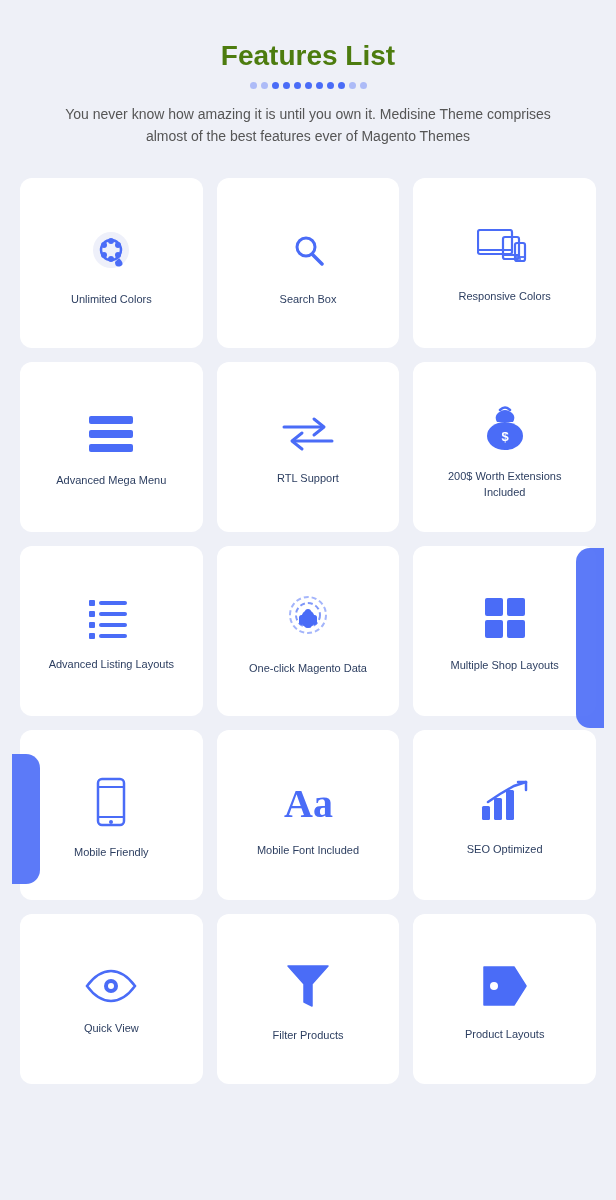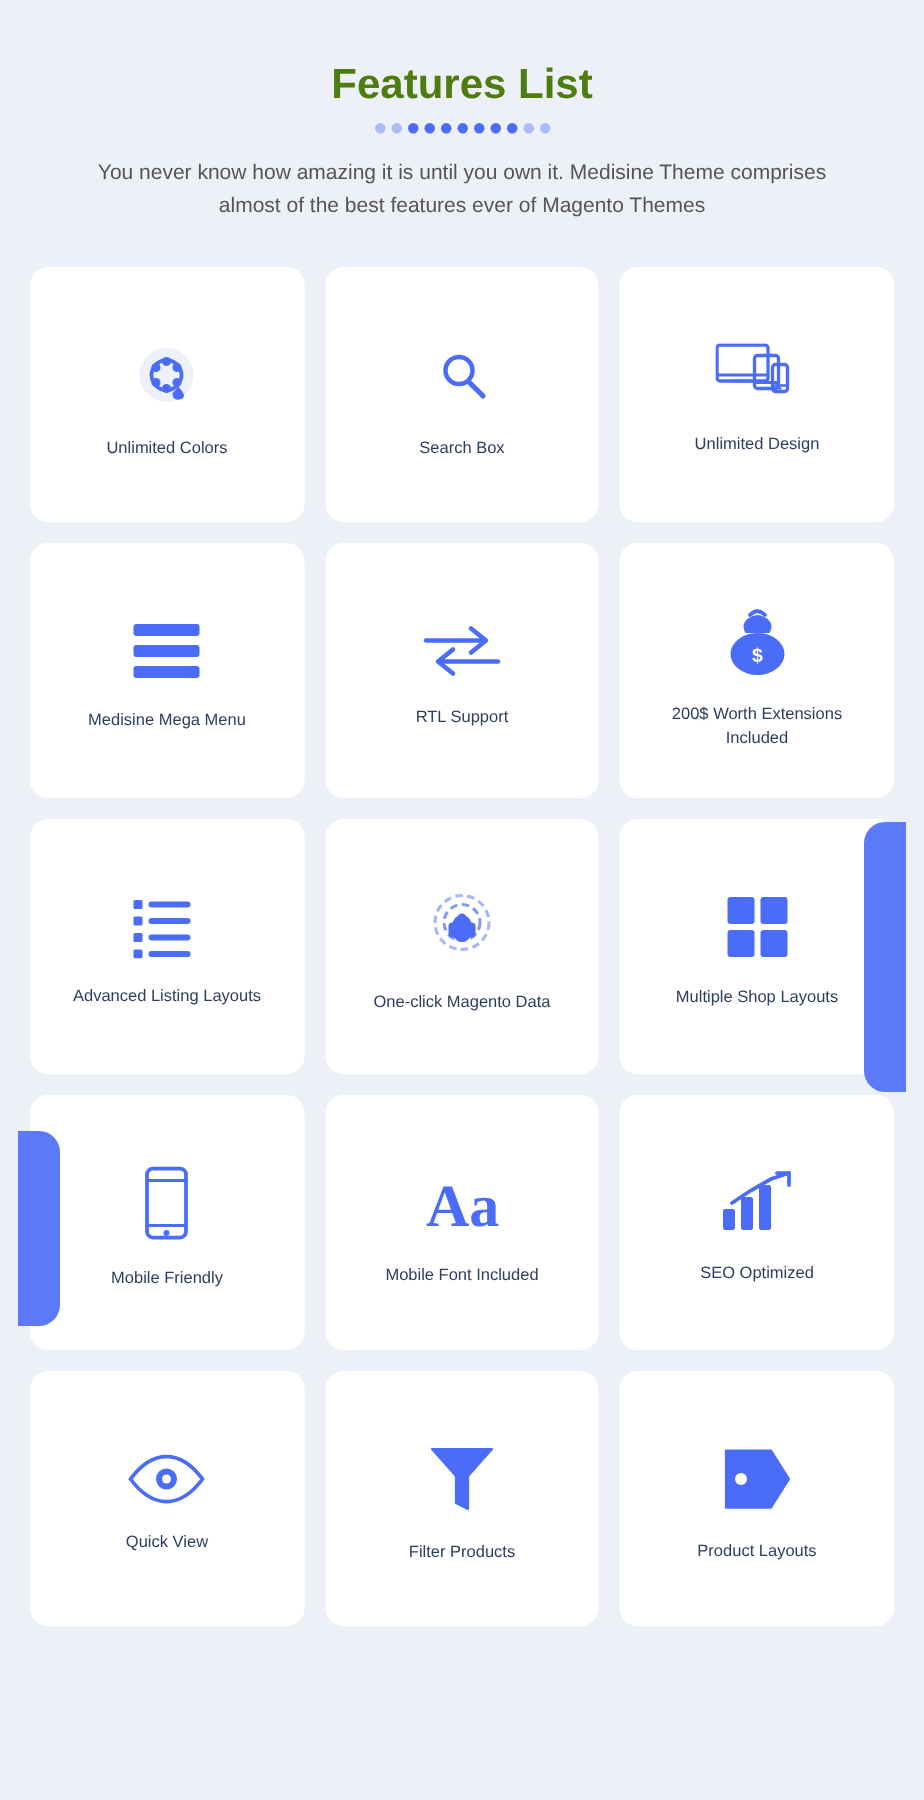--- a/index.html
+++ b/index.html
@@ -144,32 +144,32 @@
             <line x1="12" y1="25" x2="24" y2="25" stroke="#4a6cf7" stroke-width="2" stroke-linecap="round"></line>
 
             <rect x="26" y="8" width="16" height="22" rx="2" stroke="#4a6cf7" stroke-width="2.2"></rect>
             <line x1="26" y1="26" x2="42" y2="26" stroke="#4a6cf7" stroke-width="2"></line>
 
             <rect x="38" y="14" width="10" height="18" rx="2" stroke="#4a6cf7" stroke-width="2.2"></rect>
             <line x1="38" y1="28" x2="48" y2="28" stroke="#4a6cf7" stroke-width="1.8"></line>
             <circle cx="43" cy="30" r="1" fill="#4a6cf7"></circle>
           </svg>
         </div>
-        <div class="card-label">Unlimited Design</div>
+        <div class="card-label">Responsive Colors</div>
       </div>
 
       <div class="card">
         <div class="card-icon">
           <svg width="48" height="42" viewBox="0 0 48 42" fill="none">
             <rect x="2" y="3" width="44" height="8" rx="2" fill="#4a6cf7"></rect>
             <rect x="2" y="17" width="44" height="8" rx="2" fill="#4a6cf7"></rect>
             <rect x="2" y="31" width="44" height="8" rx="2" fill="#4a6cf7"></rect>
           </svg>
         </div>
-        <div class="card-label">Medisine Mega Menu</div>
+        <div class="card-label">Advanced Mega Menu</div>
       </div>
 
       <div class="card">
         <div class="card-icon">
           <svg width="52" height="38" viewBox="0 0 52 38" fill="none">
 
             <line x1="2" y1="12" x2="40" y2="12" stroke="#4a6cf7" stroke-width="3" stroke-linecap="round"></line>
             <polyline points="32,4 42,12 32,20" stroke="#4a6cf7" stroke-width="3" fill="none" stroke-linecap="round" stroke-linejoin="round"></polyline>
 
             <line x1="50" y1="26" x2="12" y2="26" stroke="#4a6cf7" stroke-width="3" stroke-linecap="round"></line>

